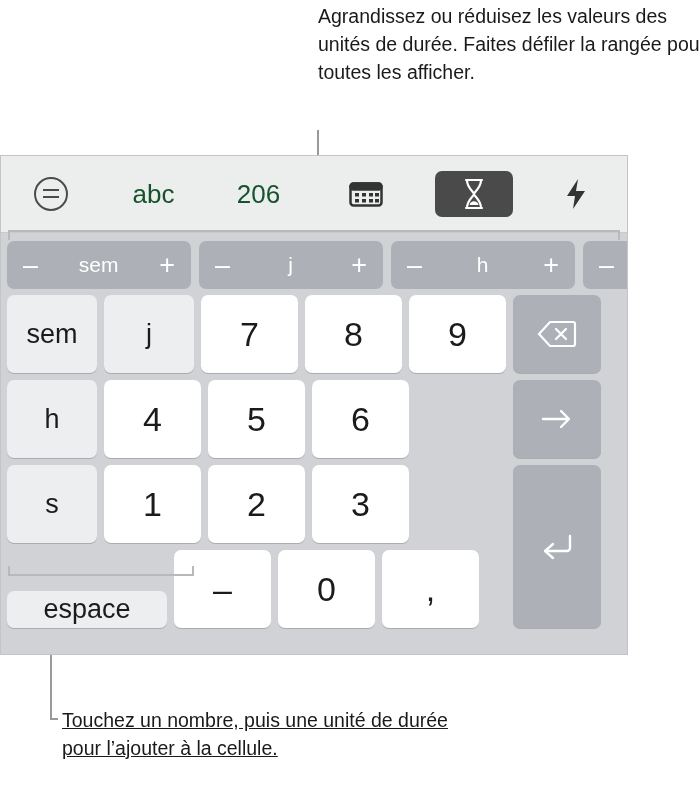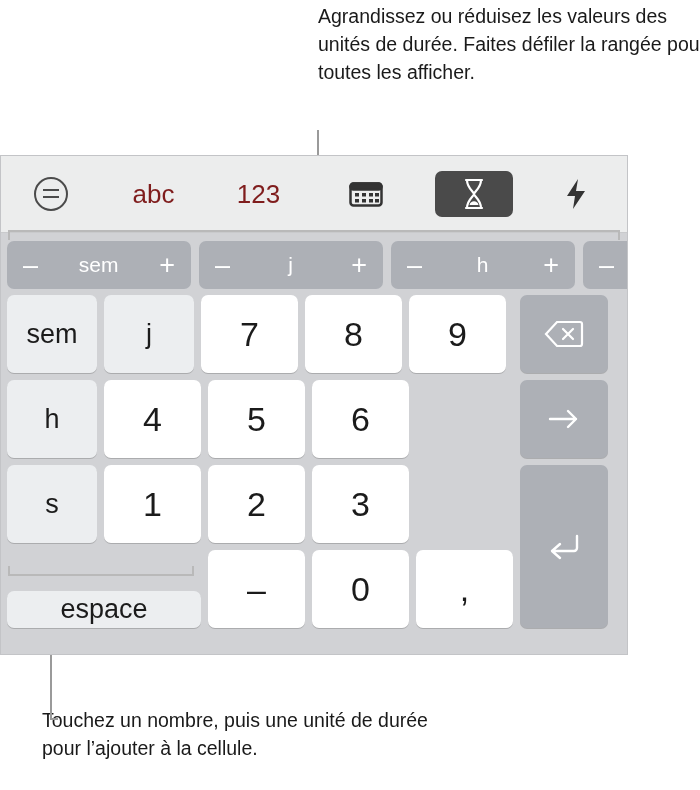--- a/index.html
+++ b/index.html
@@ -26,23 +26,24 @@
     line-height: 28px;
     color: #1a1a1a;
     white-space: pre-line;
   }
   #callout-top {
     left: 318px;
     top: 2px;
     width: 390px;
   }
   #callout-bottom {
-    left: 42px;
+    left: 62px;
     top: 706px;
     width: 400px;
+    text-decoration: underline;
   }
 
   
   .leader {
     position: absolute;
     background: #9a9a9a;
   }
   #leader-top-vert {
     left: 317px;
     top: 130px;
@@ -125,21 +126,21 @@
     display: flex;
     align-items: center;
     background: #eceded;
     border-bottom: 1px solid #c9cacc;
   }
   .tb-item {
     display: flex;
     align-items: center;
     justify-content: center;
     font-size: 25px;
-    color: #7f1d1d;
+    color: #14532d;
   }
   #tb-func {
     width: 100px;
   }
   #tb-abc {
     width: 105px;
     font-size: 26px;
   }
   #tb-123 {
     width: 105px;
@@ -245,21 +246,21 @@
     background: #ffffff;
     width: 97px;
     font-size: 34px;
   }
   .key.unit {
     background: #eceef0;
     width: 90px;
     font-size: 27px;
   }
   .key.unit.wide {
-    width: 194px;
+    width: 160px;
     margin-top: 41px;
   }
 
   
   #keypad-wrap {
     display: flex;
     gap: 7px;
   }
   #keypad-main {
     display: flex;
@@ -296,21 +297,21 @@
   <div class="leader" id="leader-bottom-vert"></div>
   <div class="leader" id="leader-bottom-horiz"></div>
 
   <div id="keyboard">
 
     <div id="toolbar">
       <div class="tb-item" id="tb-func">
         <span class="circle-eq"></span>
       </div>
       <div class="tb-item" id="tb-abc">abc</div>
-      <div class="tb-item" id="tb-123">123</div>
+      <div class="tb-item" id="tb-123">206</div>
       <div class="tb-item" id="tb-date">
         <svg width="34" height="27" viewBox="0 0 34 27">
           <rect x="1.5" y="2.5" width="31" height="22" rx="3" fill="none" stroke="#333" stroke-width="2.5"></rect>
           <rect x="1.5" y="2.5" width="31" height="6" rx="3" fill="#333" stroke="#333" stroke-width="2.5"></rect>
           <g fill="#333">
             <rect x="6" y="12" width="4" height="3.5"></rect>
               <rect x="13" y="12" width="4" height="3.5"></rect>
             <rect x="20" y="12" width="4" height="3.5"></rect>
               <rect x="26" y="12" width="4" height="3.5"></rect>
             <rect x="6" y="18" width="4" height="3.5"></rect>

